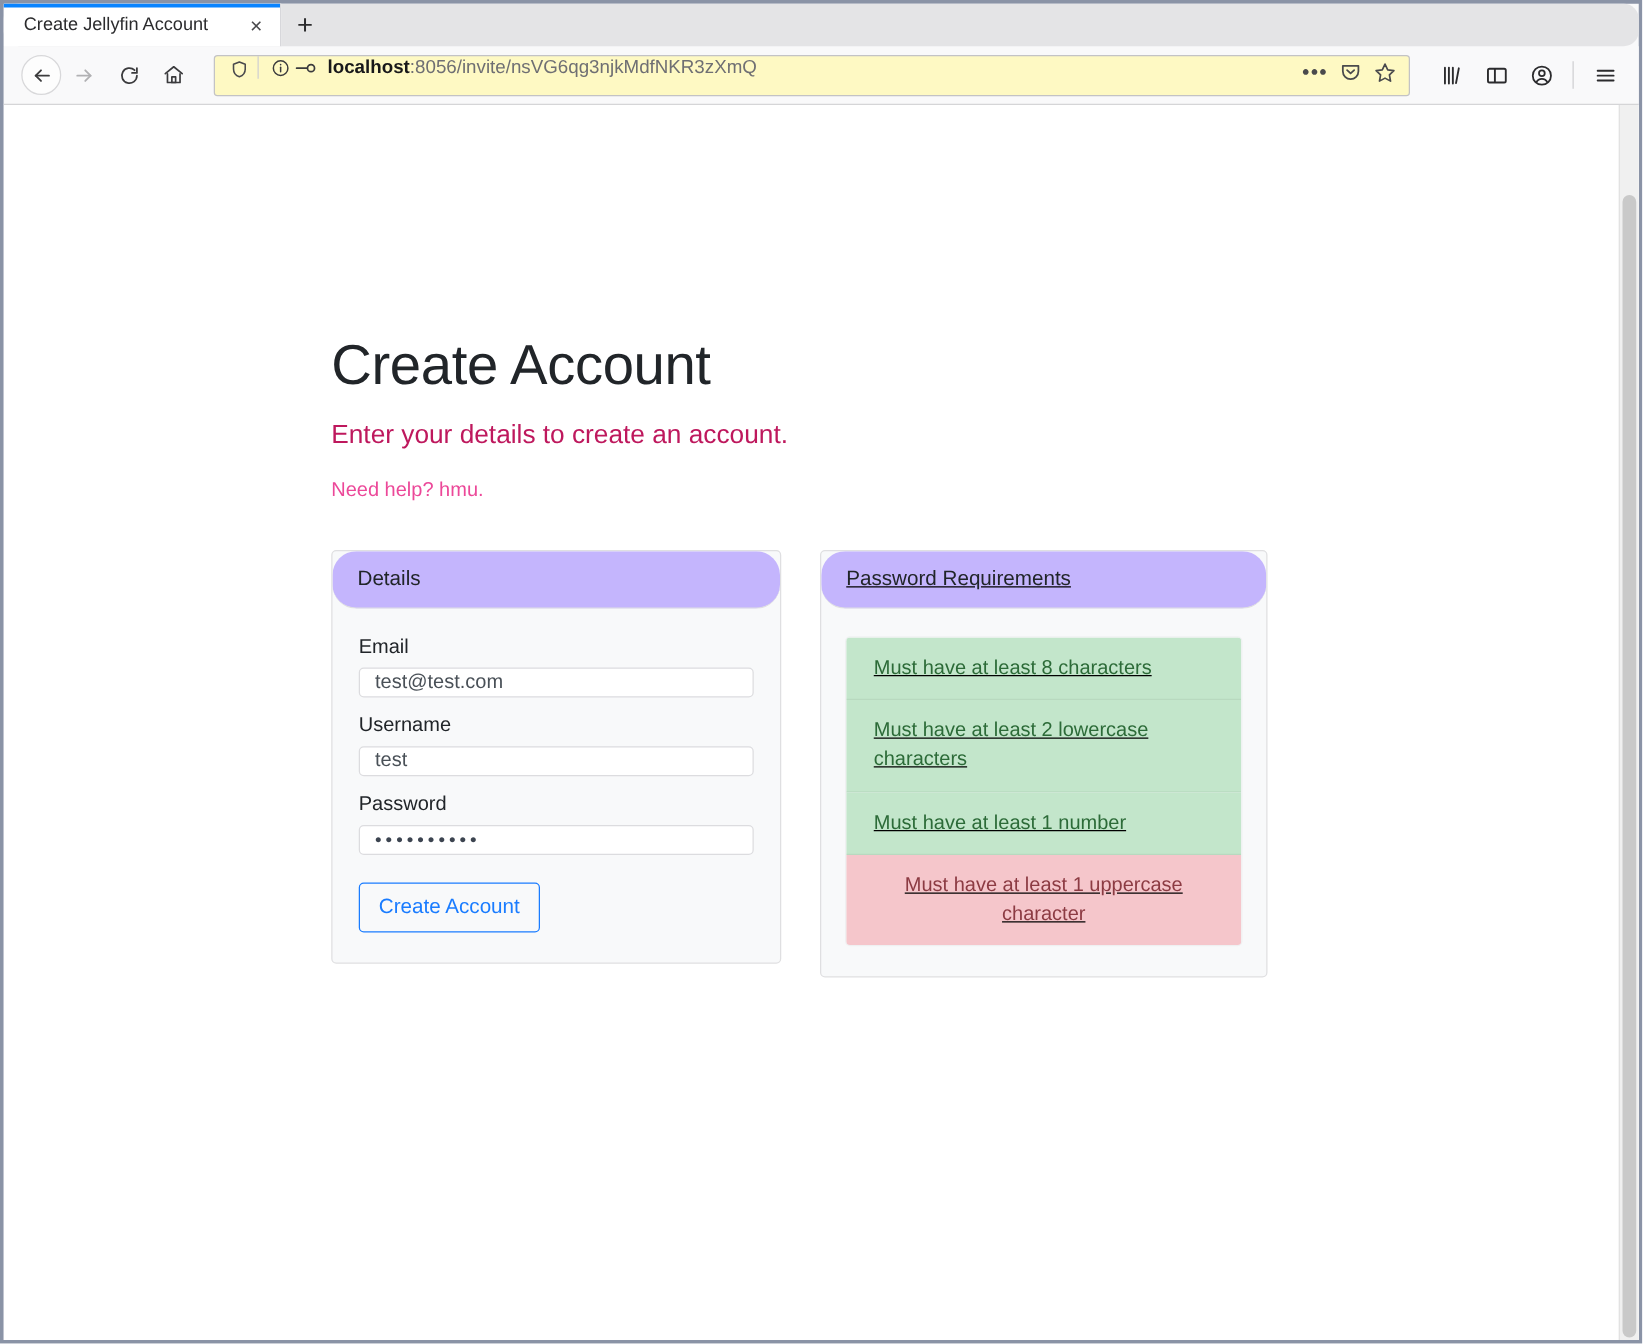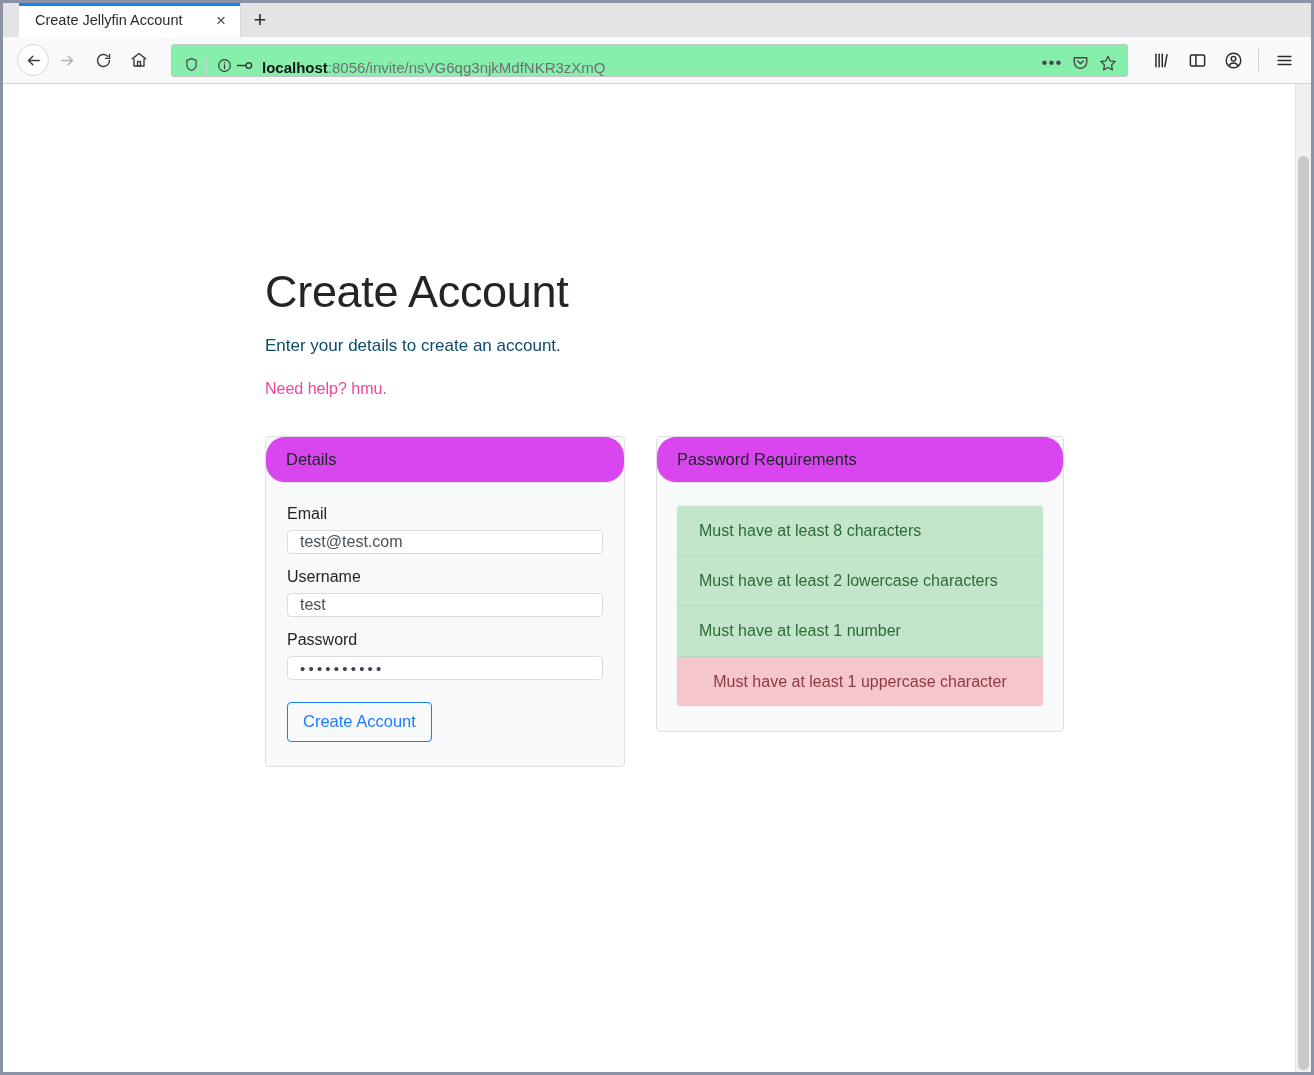--- a/index.html
+++ b/index.html
@@ -24,23 +24,24 @@
     background: #f9f9fa;
     display: flex; flex-direction: column;
   }
 
   
   .tab-strip {
     height: 34px;
     background: #e4e4e6;
     display: flex;
     align-items: flex-end;
-    padding-left: 16px;
-    flex: 0 0 auto;
-    position: relative;
+    padding-left: 0;
+    flex: 0 0 auto;
+    position: relative;
+    border-radius: 12px;
   }
   .tab {
     position: relative;
     height: 34px;
     width: 222px;
     background: #ffffff;
     display: flex;
     align-items: center;
     padding: 0 8px 0 16px;
     border-right: 1px solid #d7d7db;
@@ -108,25 +109,25 @@
     flex: 1 1 auto;
     display: flex;
     align-items: center;
     margin: 0 10px 0 14px;
     height: 33px;
     min-width: 0;
   }
   .urlbar {
     flex: 1 1 auto;
     height: 33px;
-    background: #86efac;
+    background: #fef9c3;
     border: 1px solid #c3c3c5;
     border-radius: 3px;
     display: flex;
-    align-items: flex-end;
+    align-items: flex-start;
     padding: 0 6px 0 8px;
     min-width: 0;
   }
   .ident-shield {
     width: 22px; height: 22px;
     display: flex; align-items: center; justify-content: center;
     color: #4a4a4d;
     flex: 0 0 auto;
   }
   .ident-sep {
@@ -198,22 +199,22 @@
     width: 1000px;
   }
   .page-title {
     font-size: 45px;
     font-weight: 400;
     color: #212529;
     margin: 0 0 18px 0;
     letter-spacing: -0.3px;
   }
   .page-lead {
-    font-size: 17px;
-    color: #0c4a6e;
+    font-size: 21px;
+    color: #be185d;
     margin: 0 0 24px 0;
   }
   .page-help {
     font-size: 16px;
     color: #ec4899;
     margin: 0 0 38px 0;
   }
 
   .cards-row {
     display: flex;
@@ -222,21 +223,21 @@
   }
 
   .card {
     background: #f8f9fa;
     border: 1px solid #dfdfe1;
     border-radius: 4px;
     width: 360px;
     overflow: hidden;
   }
   .card-header {
-    background: #d946ef;
+    background: #c4b5fd;
     border-bottom: 1px solid #dfdfe1;
     padding: 13px 20px;
     font-size: 16.5px;
     color: #212529;
     border-radius: 19px;
   }
   .card-body { padding: 22px 21px 24px 21px; }
 
   .form-group { margin-bottom: 14px; }
   .form-label {
@@ -270,21 +271,21 @@
     border: 1px solid #1a7cff;
     border-radius: 4px;
     color: #1a7cff;
     font-size: 16.5px;
     font-family: "Liberation Sans", sans-serif;
     padding: 9px 15px;
     line-height: 1.2;
     cursor: pointer;
   }
 
-  .card.requirements { width: 408px; }
+  .card.requirements { width: 358px; text-decoration: underline; }
   .card.requirements .card-body { padding: 22px 19px 24px 19px; }
   .list-group {
     border-radius: 4px;
     overflow: hidden;
     border: 1px solid rgba(0,0,0,0.035);
   }
   .list-group-item {
     padding: 13px 22px;
     font-size: 16px;
     line-height: 1.45;

